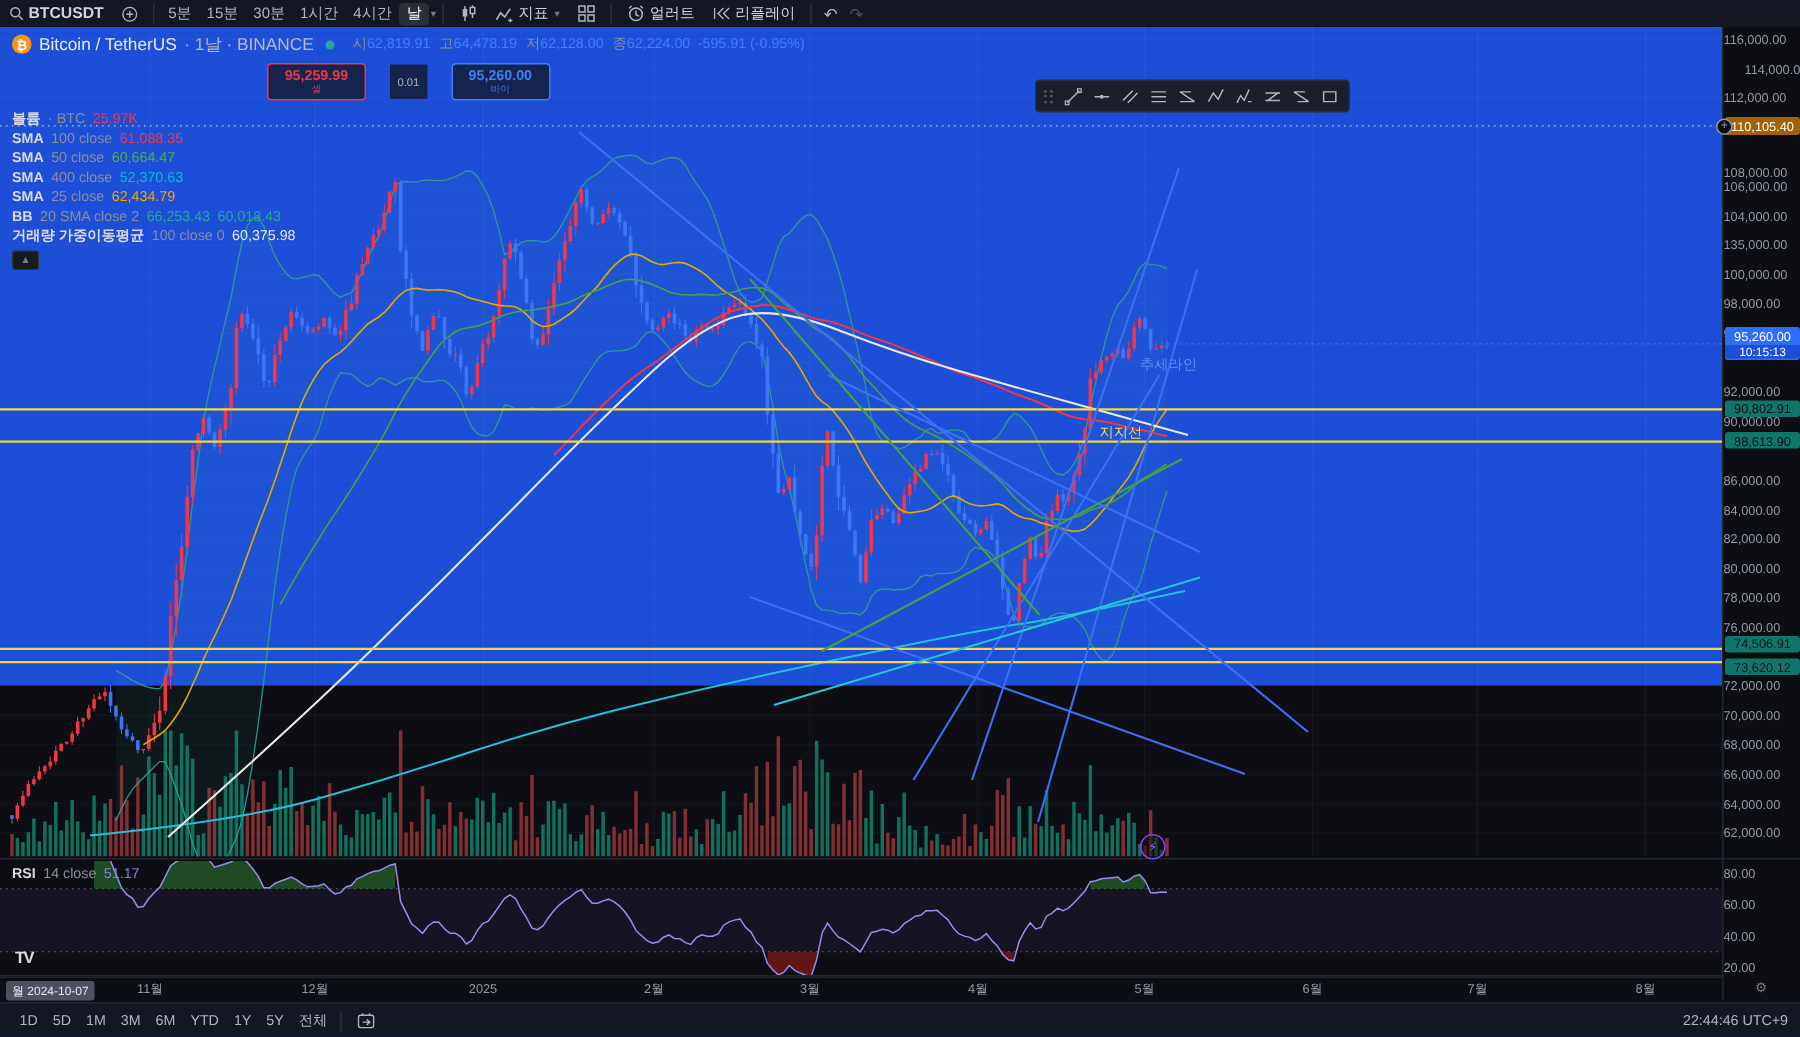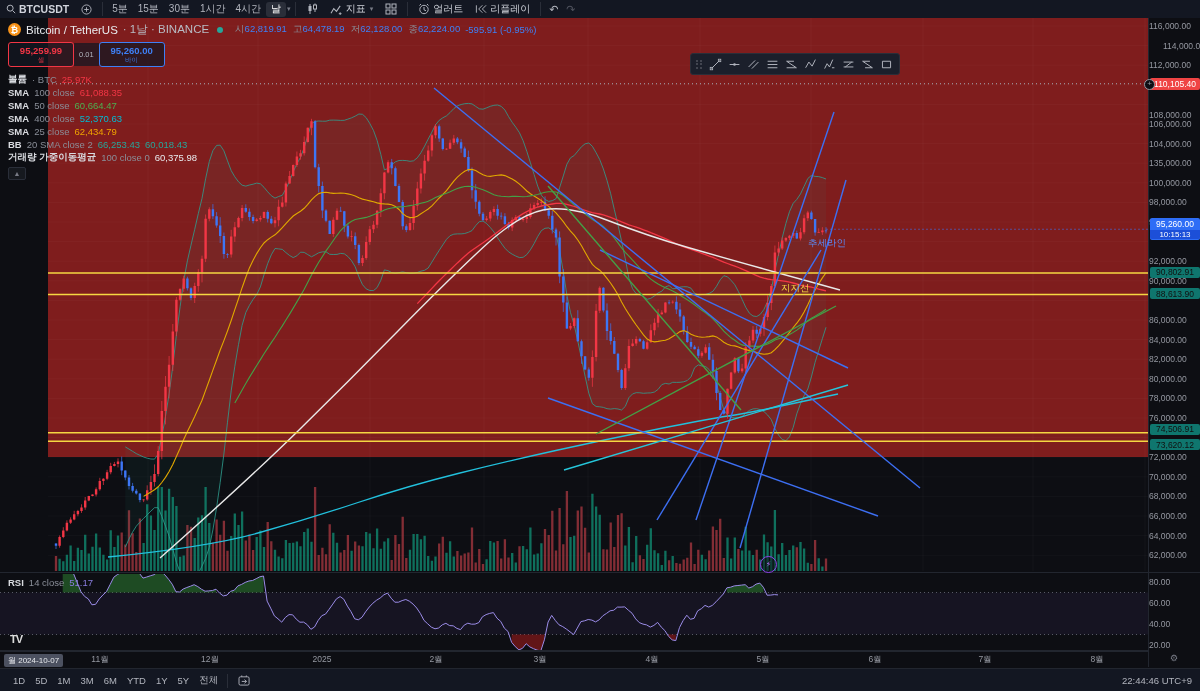--- a/index.html
+++ b/index.html
@@ -10,33 +10,33 @@
   #topbar{position:absolute;left:0;top:0;width:1200px;height:18px;background:#131722;
     display:flex;align-items:center;font-size:10px;color:#d1d4dc;z-index:30;}
   .tb-item{display:flex;align-items:center;gap:3px;padding:16px 6px;height:16px;border-radius:3px;cursor:pointer;white-space:nowrap;}
   .tb-sym{font-weight:bold;font-size:10.5px;}
   .int-btn{padding:0 5px;height:15px;display:flex;align-items:center;border-radius:3px;color:#b2b5be;cursor:pointer;}
   .int-btn.sel{background:#2a2e39;color:#fff;}
   .caret{font-size:7px;color:#787b86;margin-left:1px;}
   .undo{color:#b2b5be;font-size:11px;padding:0 4px;cursor:pointer;}
   .undo.dim{color:#50535e;}
   
-  #pricewrap{position:absolute;left:0;top:18px;width:1148px;height:439px;background:#7f1d1d;margin-left:48px;}
+  #pricewrap{position:absolute;left:0;top:18px;width:1148px;height:439px;background:#1d4ed8;}
   #rsiwrap{position:absolute;left:0;top:574px;width:1148px;height:76px;background:#0d0e13;}
   .pane-sep{position:absolute;left:0;width:1148px;height:1px;background:#22262f;z-index:5;}
   
   #legend{position:absolute;left:8px;top:22px;z-index:20;font-size:10px;}
   #symrow{display:flex;align-items:center;gap:5px;font-size:11.5px;color:#e8eaed;}
   .btc-logo{width:13px;height:13px;border-radius:50%;background:#f7931a;color:#fff;font-size:9px;font-weight:bold;
     display:flex;align-items:center;justify-content:center;}
   .mkt-dot{width:6px;height:6px;border-radius:50%;background:#26a69a;margin:0 3px;}
   #ohlc{display:flex;gap:6px;font-size:9.5px;margin-left:4px;}
   #ohlc .k{color:#8a8e98;}
   #ohlc .v,#chg{color:#3e80f6;}
-  #traderow{display:flex;align-items:center;margin-top:5px;gap:0;}
+  #traderow{display:flex;align-items:center;margin-top:5px;gap:16px;justify-content:center;}
   .trade-box{width:64px;height:23px;border-radius:3px;display:flex;flex-direction:column;align-items:center;justify-content:center;
     cursor:pointer;line-height:1;background:rgba(19,23,34,.75);}
   .trade-box .p{font-size:9.5px;font-weight:bold;}
   .trade-box .s{font-size:6.5px;margin-top:1px;opacity:.9;}
   #sellbox{border:1px solid #f23645;color:#f23645;}
   #buybox{border:1px solid #3e80f6;color:#3e80f6;}
   #spread{font-size:7.5px;color:#b2b5be;padding:0 5px;background:rgba(19,23,34,.75);height:23px;display:flex;align-items:center;}
   #indrows{margin-top:6px;}
   .ind-row{display:flex;gap:5px;align-items:center;height:13px;font-size:9.5px;white-space:nowrap;}
   .ind-row .lbl{color:#d8dadf;font-weight:bold;}
@@ -46,21 +46,21 @@
   
   #drawbar{position:absolute;left:690px;top:53px;height:20px;background:#1b1f2b;border:1px solid #2a2e39;border-radius:3px;
     display:flex;align-items:center;padding:0 3px;z-index:25;}
   .dt-ico{width:19px;height:16px;display:flex;align-items:center;justify-content:center;cursor:pointer;border-radius:2px;}
   .drag-dots{display:grid;grid-template-columns:2px 2px;gap:1.5px;margin:0 4px 0 2px;cursor:grab;}
   .drag-dots i{width:2px;height:2px;background:#50535e;border-radius:50%;}
   
   #scale{position:absolute;left:1148px;top:18px;width:52px;height:649px;background:#0d0e13;border-left:1px solid #22262f;z-index:15;}
   .tick{position:absolute;left:0;width:52px;font-size:8.5px;color:#9598a1;transform:translateY(-50%);}
   .plabel{position:absolute;left:1px;right:1px;border-radius:2px;text-align:center;font-size:8.5px;z-index:3;}
-  .plabel.gray{background:#ef4444;color:#fff;padding:1px 0;}
+  .plabel.gray{background:#a16207;color:#fff;padding:1px 0;}
   .plabel.yellow{background:#0f766e;color:#111;padding:0.5px 0;}
   .plabel.blue{background:#2e6df6;color:#fff;padding:1px 0;}
   .plabel .sub{background:#1c4fd8;border-radius:0 0 2px 2px;margin-top:1px;font-size:8px;}
   .plus-circ{position:absolute;width:9px;height:9px;border:1px solid #9598a1;border-radius:50%;color:#9598a1;
     font-size:8px;line-height:8px;text-align:center;z-index:4;background:#0d0e13;}
   
   #timeaxis{position:absolute;left:0;top:651px;width:1148px;height:16px;border-top:1px solid #22262f;background:#0d0e13;z-index:10;}
   .t-lbl{position:absolute;top:2px;transform:translateX(-50%);font-size:8.5px;color:#9598a1;}
   #datetag{position:absolute;left:4px;top:1.5px;background:#4c5160;color:#e6e8ec;font-size:8px;border-radius:2px;padding:1px 4px;}
   #axgear{position:absolute;left:1170px;top:653px;font-size:9px;color:#787b86;cursor:pointer;z-index:16;}

